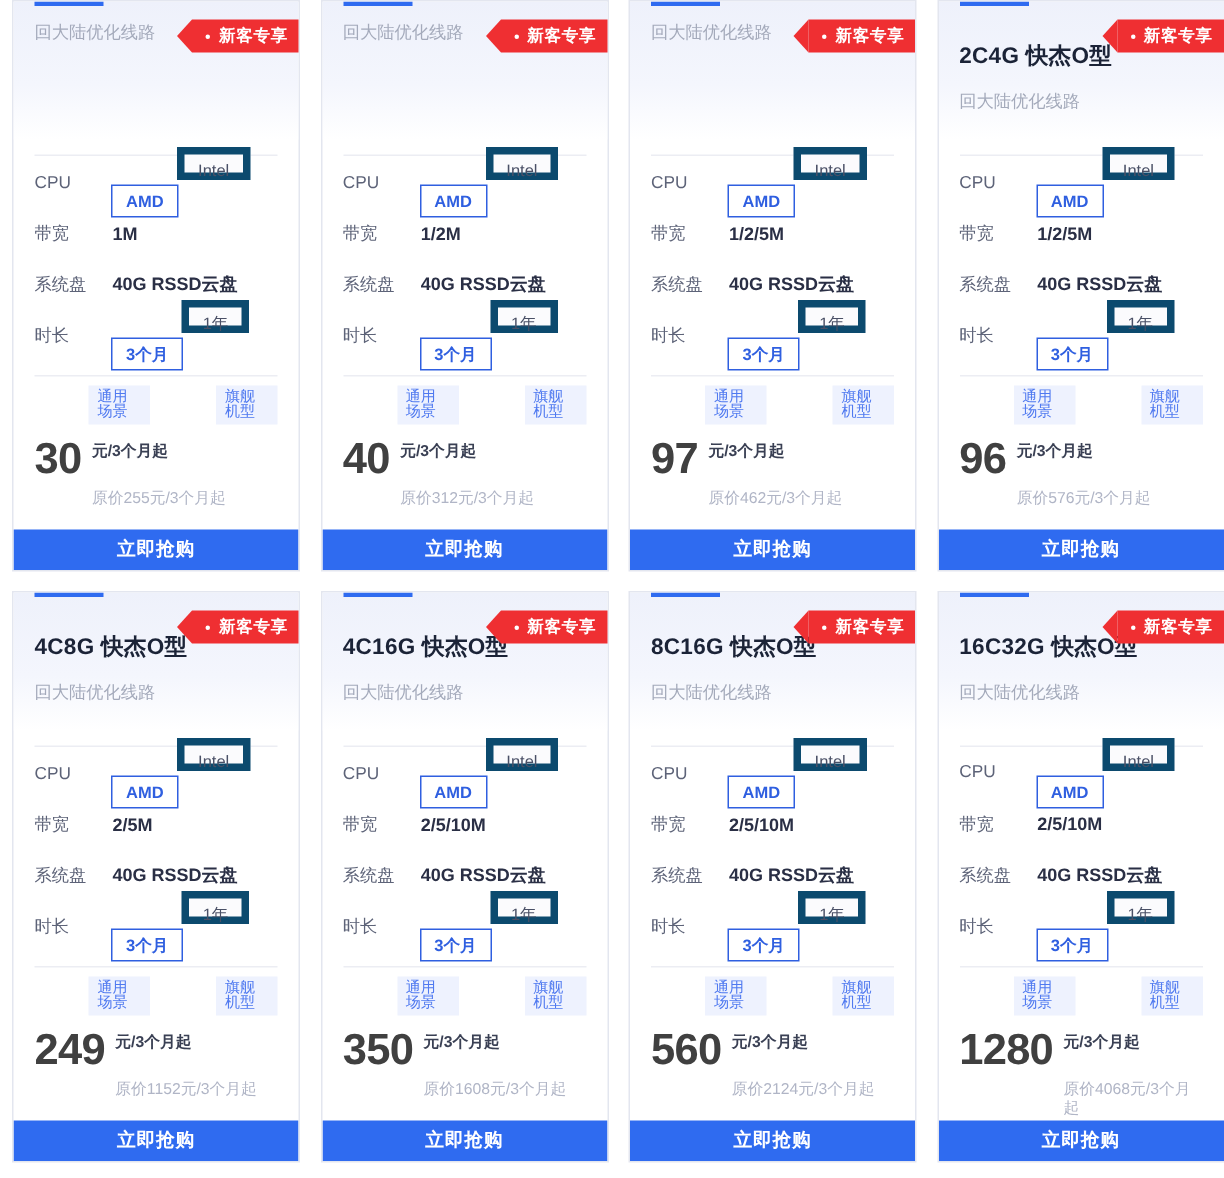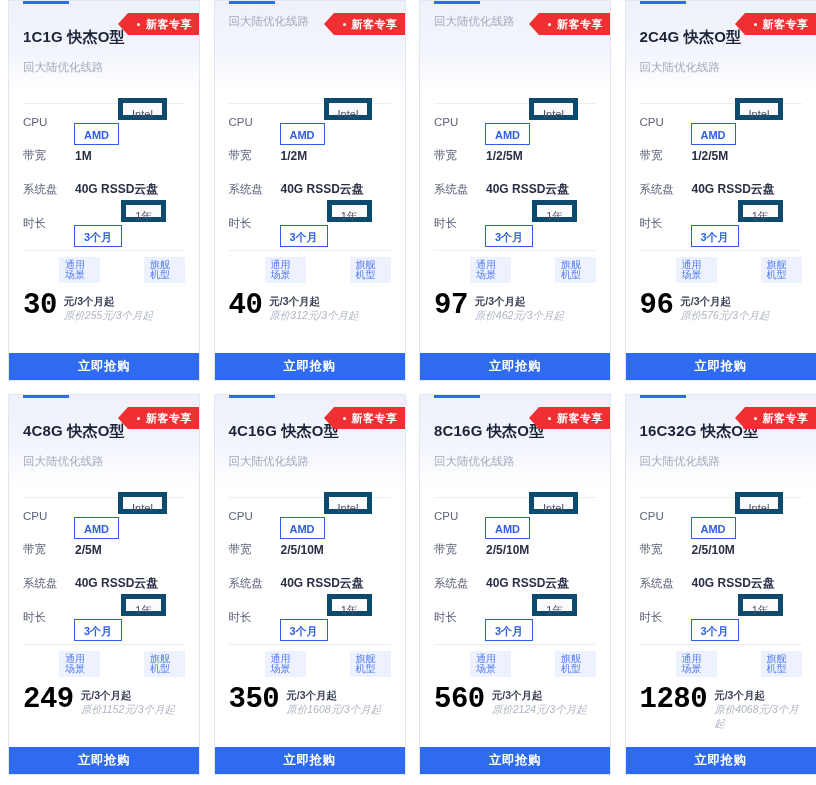--- a/index.html
+++ b/index.html
@@ -157,41 +157,40 @@
   }
   .price-row {
     padding: 0 14px;
     margin-top: 11px;
     display: flex;
     align-items: flex-start;
   }
   .price-num {
     font-size: 29px;
     font-weight: bold;
-    color: #000000;
+    color: #404040;
     line-height: 0.86;
     letter-spacing: -0.5px;
-    font-family: Liberation Mono, monospace;
+    font-family: Liberation Sans, sans-serif;
   }
   .price-right {
     margin-left: 7px;
     padding-top: 1px;
   }
   .price-unit {
     font-size: 10.5px;
     color: #3a4054;
     font-weight: bold;
     line-height: 1.25;
   }
   .price-orig {
     font-size: 10.5px;
     color: #b0b5c6;
     line-height: 1.3;
-    margin-top: 1px;
-    font-style: italic;
+    margin-top: 18px;
   }
   .buy-btn {
     height: 27px;
     background: #2f6bf0;
     color: #ffffff;
     font-size: 12.5px;
     font-weight: bold;
     display: flex;
     align-items: center;
     justify-content: center;
@@ -201,21 +200,20 @@
   .spacer { flex: 1; }
 </style>
 </head>
 <body>
 
 <div id="grid">
   <div class="card">
     <div class="card-top">
       <div class="top-indicator"></div>
       <div class="ribbon"><span class="dot"></span><span>新客专享</span></div>
-      <div class="card-title">1C1G 快杰O型</div>
       <div class="card-sub">回大陆优化线路</div>
     </div>
     <div class="spec-area">
       <div class="divider"></div>
       <div class="spec-row">
         <div class="spec-label">CPU</div>
         <div class="toggle">
           <div class="opt sel">AMD</div>
           <div class="opt">Intel</div>
         </div>

